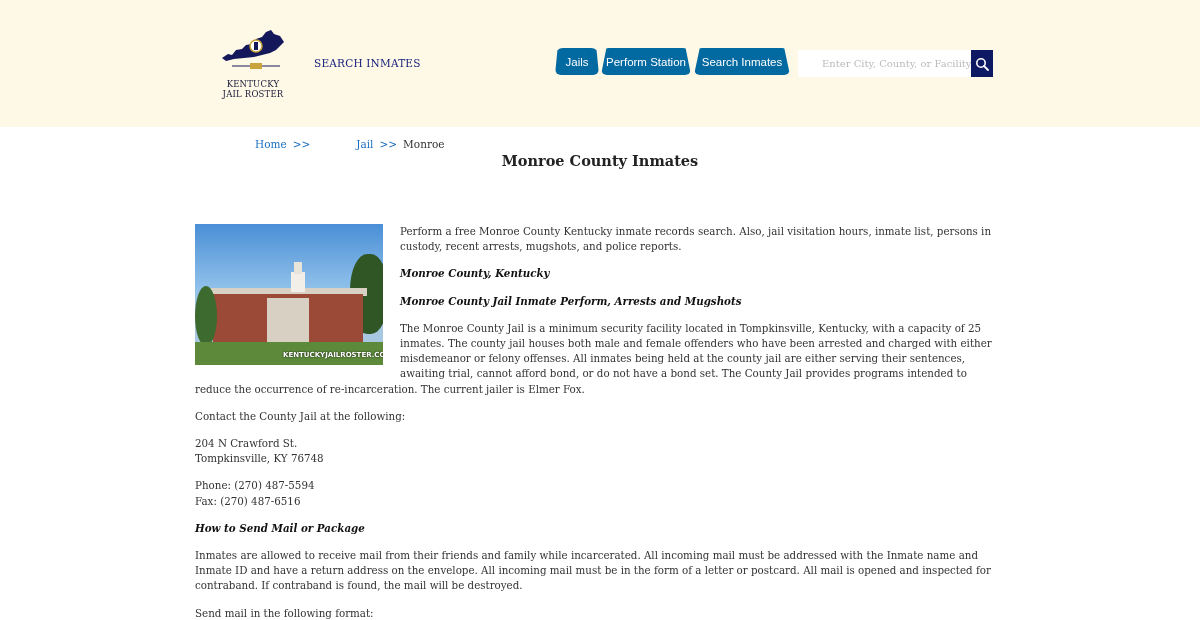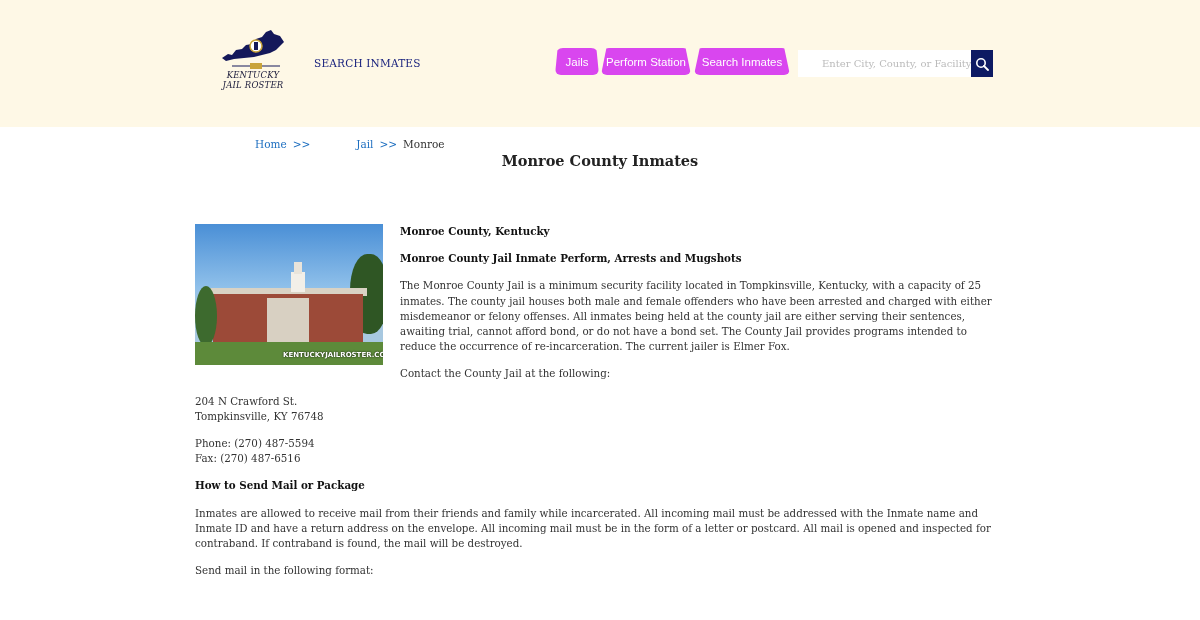--- a/index.html
+++ b/index.html
@@ -8,32 +8,32 @@
 
     .header {
       position: absolute; left: 0; top: 0; width: 1200px; height: 127px;
       background: #fef8e6;
     }
     .logo {
       position: absolute; left: 214px; top: 28px; width: 78px; height: 74px;
     }
     .logo svg { position: absolute; left: 4px; top: 0; }
     .logo-text {
-      position: absolute; left: 0; top: 42px; width: 78px; text-align: center;
+      position: absolute; left: 0; top: 51px; width: 78px; text-align: center;
       font-family: "DejaVu Serif", serif; font-size: 8.5px; line-height: 10px;
-      color: #1a1a3a; letter-spacing: 0.2px; font-style: italic;
+      color: #1a1a3a; letter-spacing: 0.2px;
     }
     .search-inmates-link {
       position: absolute; left: 314px; top: 57px;
       font-family: "DejaVu Serif", serif; font-size: 10.5px; color: #1a237e;
       text-decoration: none; letter-spacing: 0.2px;
     }
     .nav-tab {
       position: absolute; top: 48px; height: 27px;
-      background: #d946ef; color: #fff;
+      background: #0369a1; color: #fff;
       border-radius: 8px 8px 6px 6px;
       font-family: "Liberation Sans", sans-serif; font-size: 11.5px;
       display: flex; align-items: center; justify-content: center;
       clip-path: polygon(6% 0, 94% 0, 100% 100%, 0 100%);
     }
     .nav-jails { left: 555px; width: 44px; }
     .nav-police { left: 601px; width: 90px; }
     .nav-search { left: 694px; width: 96px; }
 
     .search-box {
@@ -57,21 +57,21 @@
     .page-title {
       position: absolute; left: 0; top: 152px; width: 1200px; text-align: center;
       font-family: "DejaVu Serif", serif; font-size: 14.5px; color: #222;
     }
 
     .content {
       position: absolute; left: 195px; top: 224px; width: 810px;
       font-family: "DejaVu Serif", serif; font-size: 10.3px; line-height: 15.2px; color: #333;
     }
     .content p { margin-bottom: 12px; }
-    .content b { color: #111; }
+    .content b { color: #111; font-style: italic; }
     .photo {
       float: left; width: 188px; height: 141px; margin-right: 17px; margin-bottom: 2px;
       position: relative; overflow: hidden;
       background: linear-gradient(#4a8fd6 0%, #8fc0ea 45%, #a7c8e0 60%);
     }
     .photo .bldg {
       position: absolute; left: 18px; top: 70px; width: 150px; height: 50px;
       background: #9c4a38;
     }
     .photo .roof {
@@ -149,20 +149,21 @@
     <div class="tree2"></div>
     <div class="roof"></div>
     <div class="bldg"></div>
     <div class="center"></div>
     <div class="tower"></div>
     <div class="spire"></div>
     <div class="tree1"></div>
     <div class="lawn"></div>
     <div class="wm">KENTUCKYJAILROSTER.COM</div>
   </div>
+  <p>Perform a free Monroe County Kentucky inmate records search. Also, jail visitation hours, inmate list, persons in custody, recent arrests, mugshots, and police reports.</p>
   <p><b>Monroe County, Kentucky</b></p>
   <p><b>Monroe County Jail Inmate Perform, Arrests and Mugshots</b></p>
   <p>The Monroe County Jail is a minimum security facility located in Tompkinsville, Kentucky, with a capacity of 25 inmates. The county jail houses both male and female offenders who have been arrested and charged with either misdemeanor or felony offenses. All inmates being held at the county jail are either serving their sentences, awaiting trial, cannot afford bond, or do not have a bond set. The County Jail provides programs intended to reduce the occurrence of re-incarceration. The current jailer is Elmer Fox.</p>
   <p>Contact the County Jail at the following:</p>
   <p>
     <span>204 N Crawford St.</span><br>
     <span>Tompkinsville, KY 76748</span>
   </p>
   <p>
     <span>Phone: (270) 487-5594</span><br>

